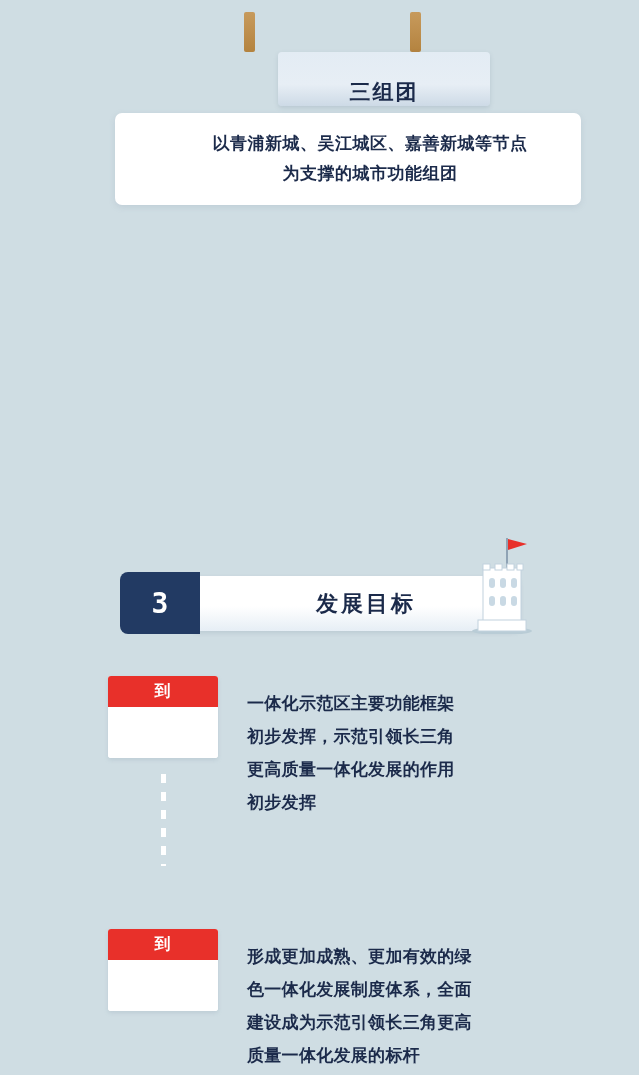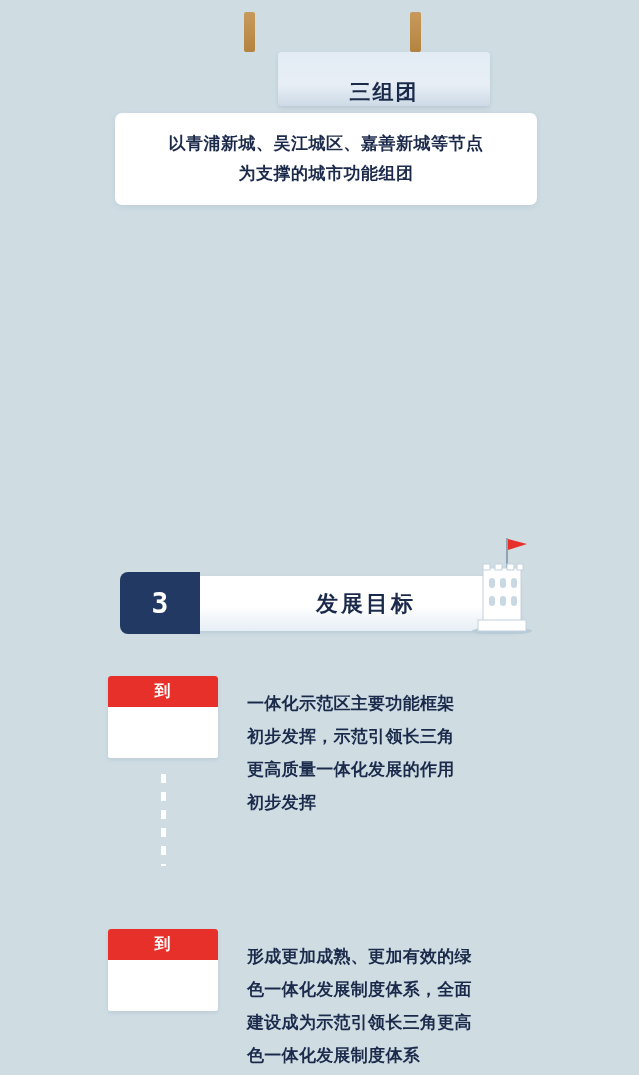--- a/index.html
+++ b/index.html
@@ -61,20 +61,21 @@
     top: 113px;
     width: 422px;
     height: 92px;
     background: #ffffff;
     border-radius: 7px;
     box-shadow: 0 2px 6px rgba(120,140,160,0.18);
     display: flex;
     flex-direction: column;
     align-items: center;
     justify-content: center;
+    padding-left: 44px;
   }
   .desc-line {
     font-size: 17px;
     color: #1b2a4a;
     font-weight: bold;
     line-height: 30px;
     letter-spacing: 0.5px;
   }
 
   
@@ -269,17 +270,17 @@
     <div class="tl-marker">
       <div class="tl-marker-top">
         <span class="tl-marker-label">到</span>
       </div>
       <div class="tl-marker-body"></div>
     </div>
     <div class="tl-text">
       <p>形成更加成熟、更加有效的绿</p>
       <p>色一体化发展制度体系，全面</p>
       <p>建设成为示范引领长三角更高</p>
-      <p>色一体化发展制度体系</p>
+      <p>质量一体化发展的标杆</p>
     </div>
   </div>
 
 </div>
 
 </body></html>

